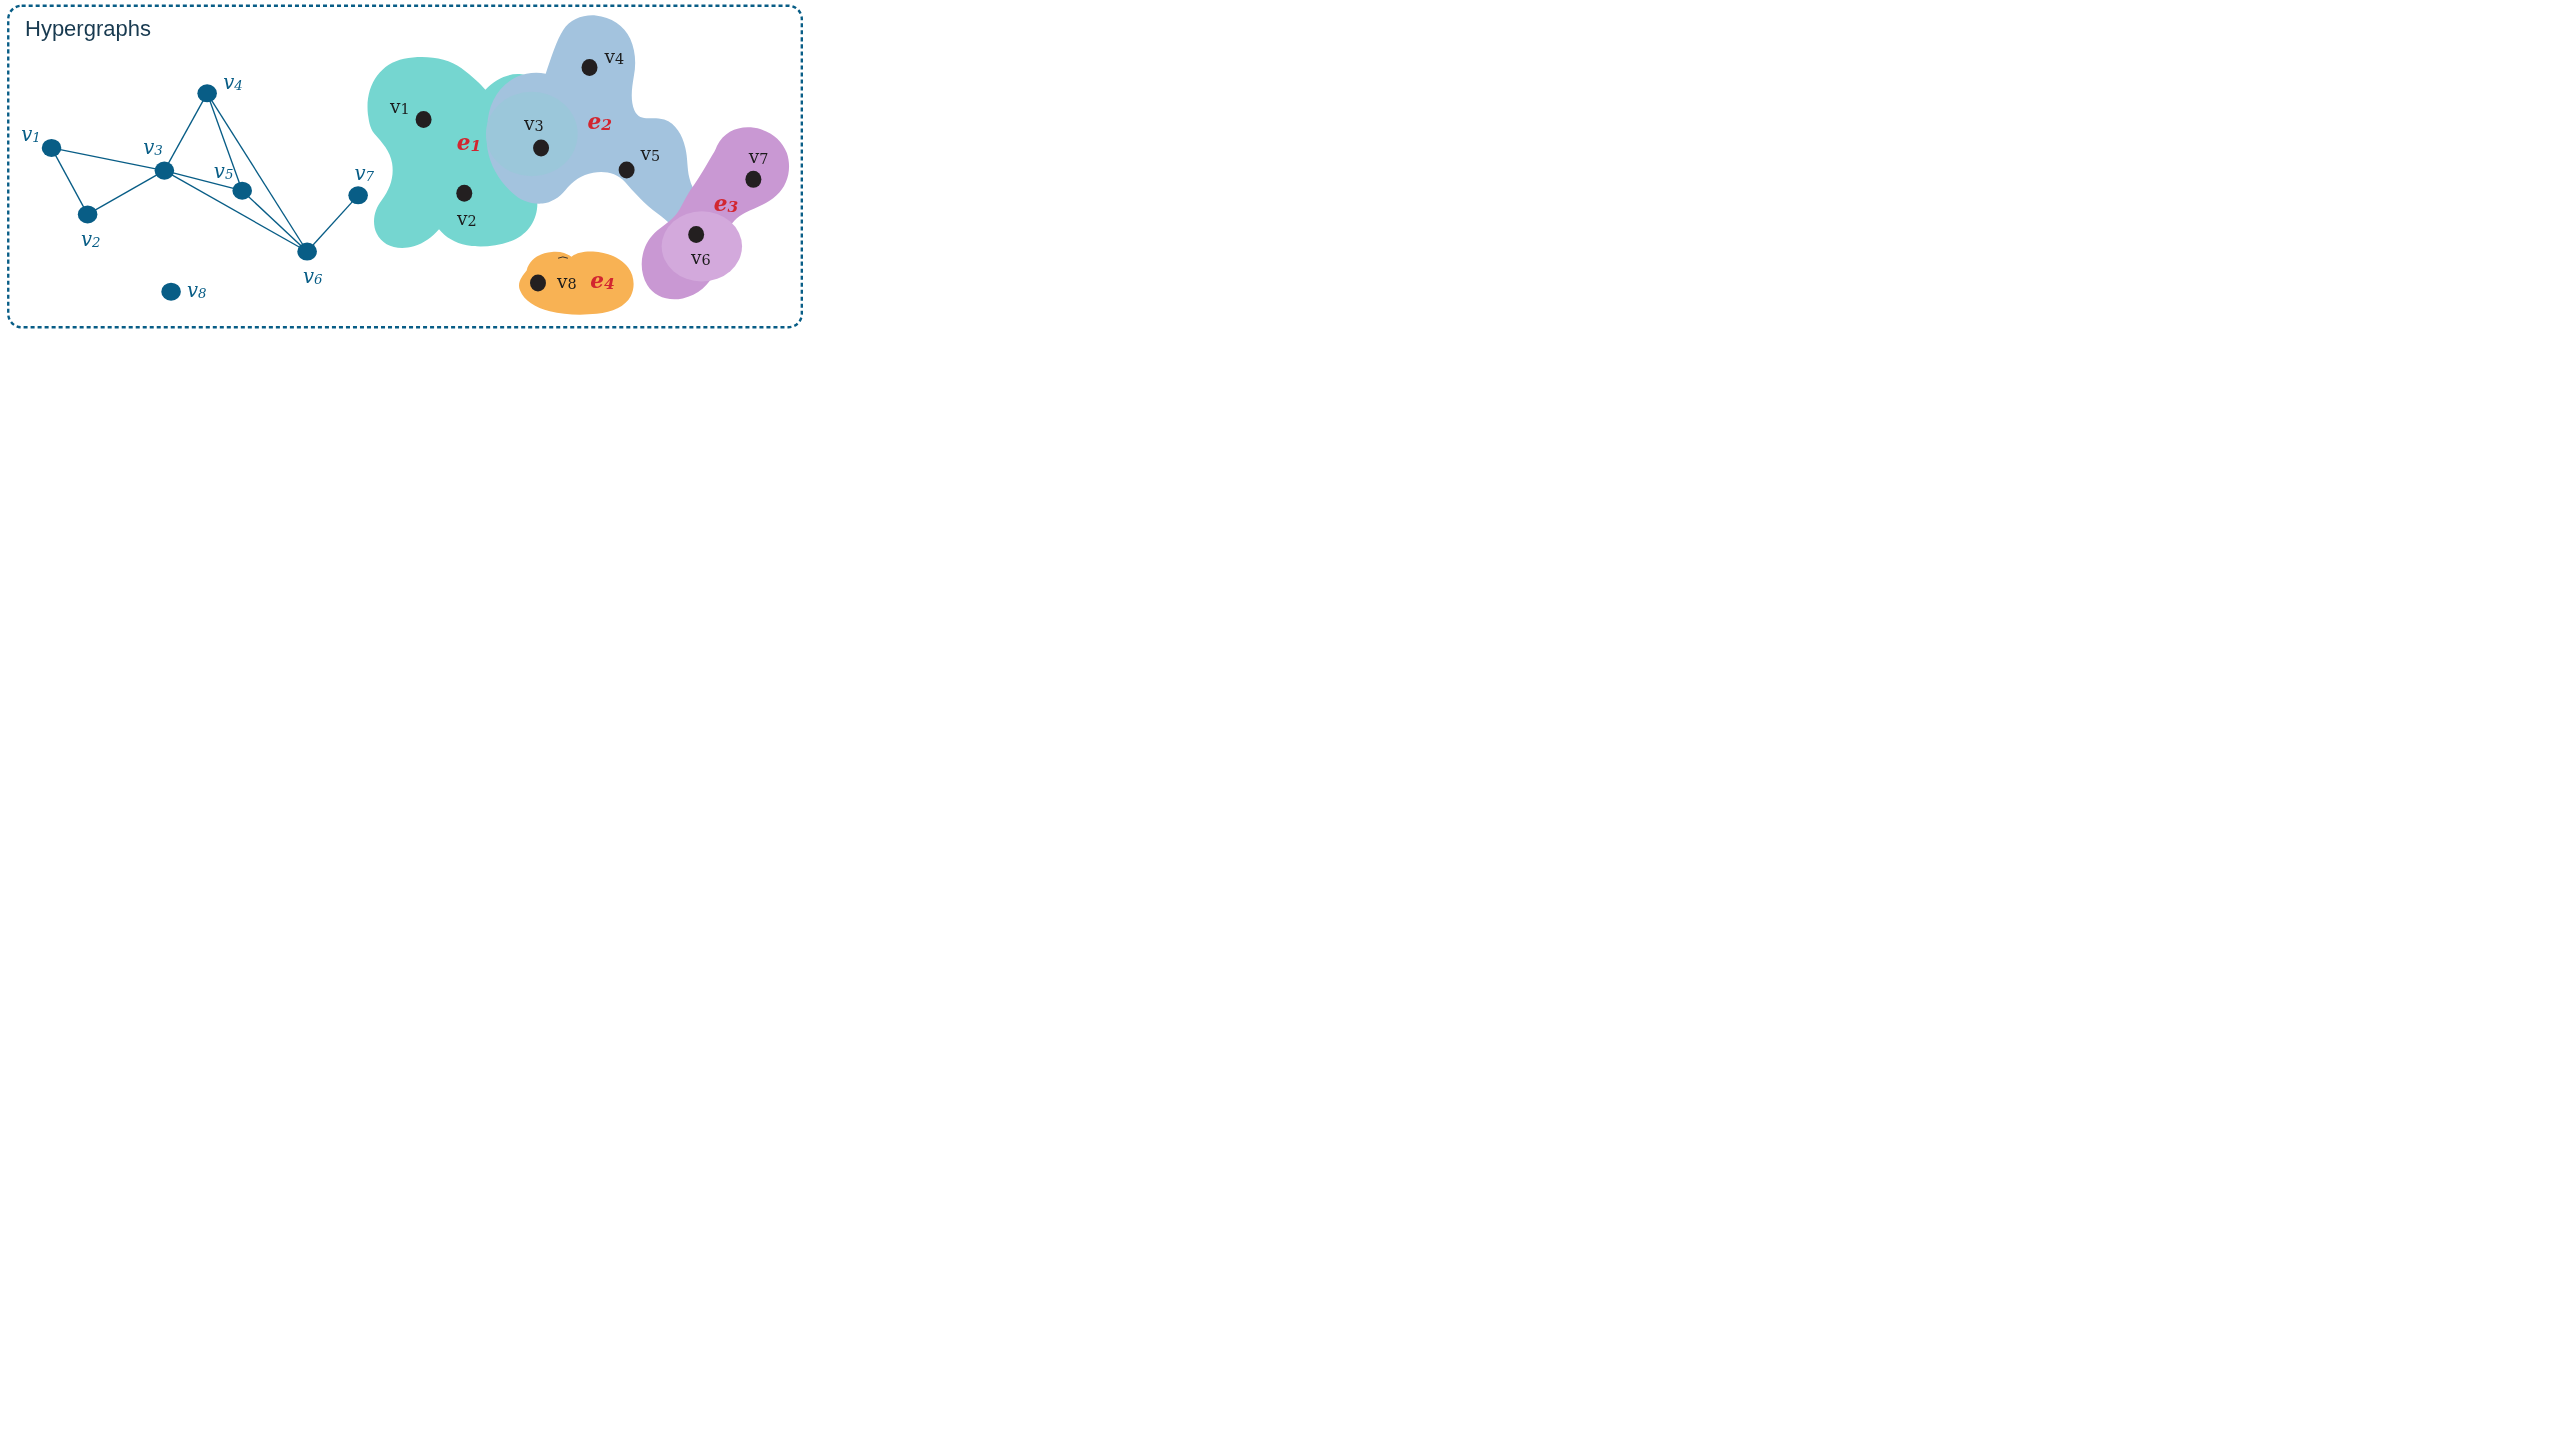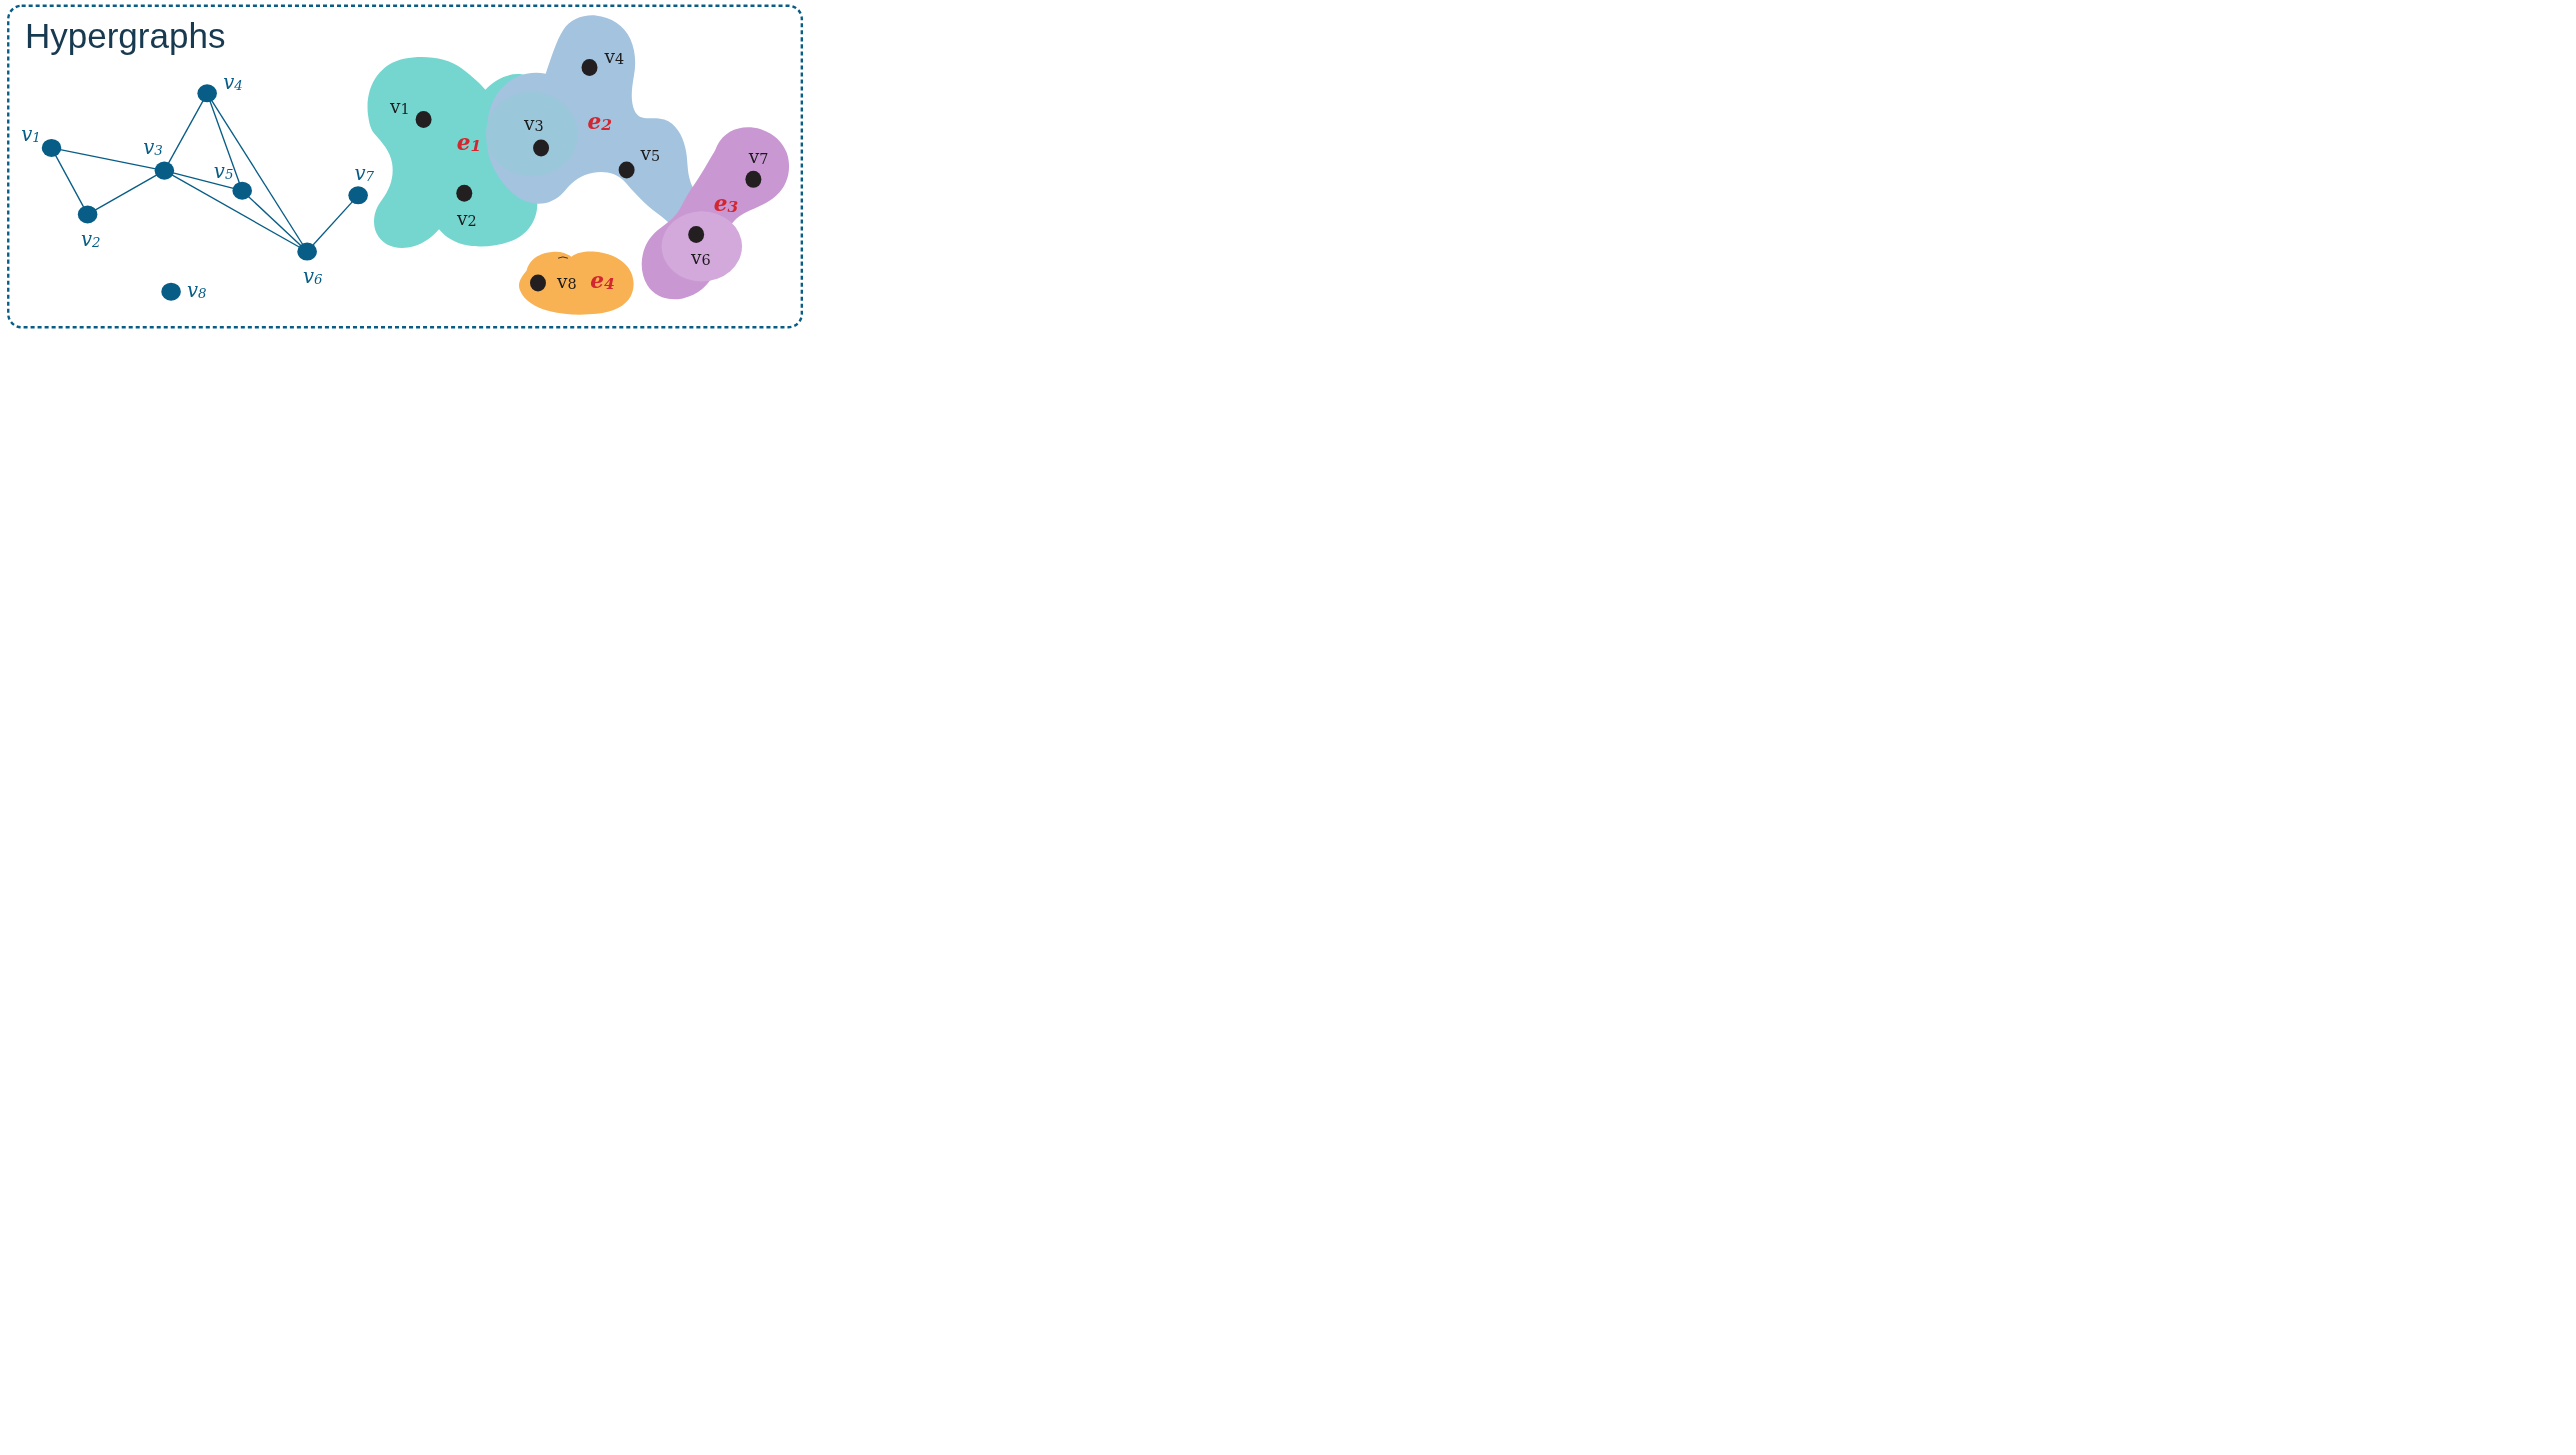--- a/index.html
+++ b/index.html
@@ -1,19 +1,19 @@
 <!DOCTYPE html>
 <html style="font-size:8.2px"><head>
 <meta charset="utf-8">
 <style>
   html,body{margin:0;padding:0;background:#ffffff;}
   .canvas{position:relative;width:808px;height:334px;background:#ffffff;overflow:hidden;
           font-family:"DejaVu Serif", serif;}
   .title{position:absolute;left:25px;top:15.5px;font-family:"Liberation Sans", sans-serif;
-         font-size:35px;font-weight:400;letter-spacing:0px;}
+         font-size:22px;font-weight:400;letter-spacing:0px;}
   svg{position:absolute;left:0;top:0;}
   text{user-select:none;}
 </style>
 </head>
 <body>
 
 <div class="canvas">
   <svg id="fig" width="808" height="334" viewBox="0 0 1568 648">
 
     <rect id="border-rect" x="16" y="11" width="1540" height="624" rx="26" ry="26" fill="none" stroke-width="4.6" stroke-dasharray="7.8 5.8" stroke="#085d86"></rect>

